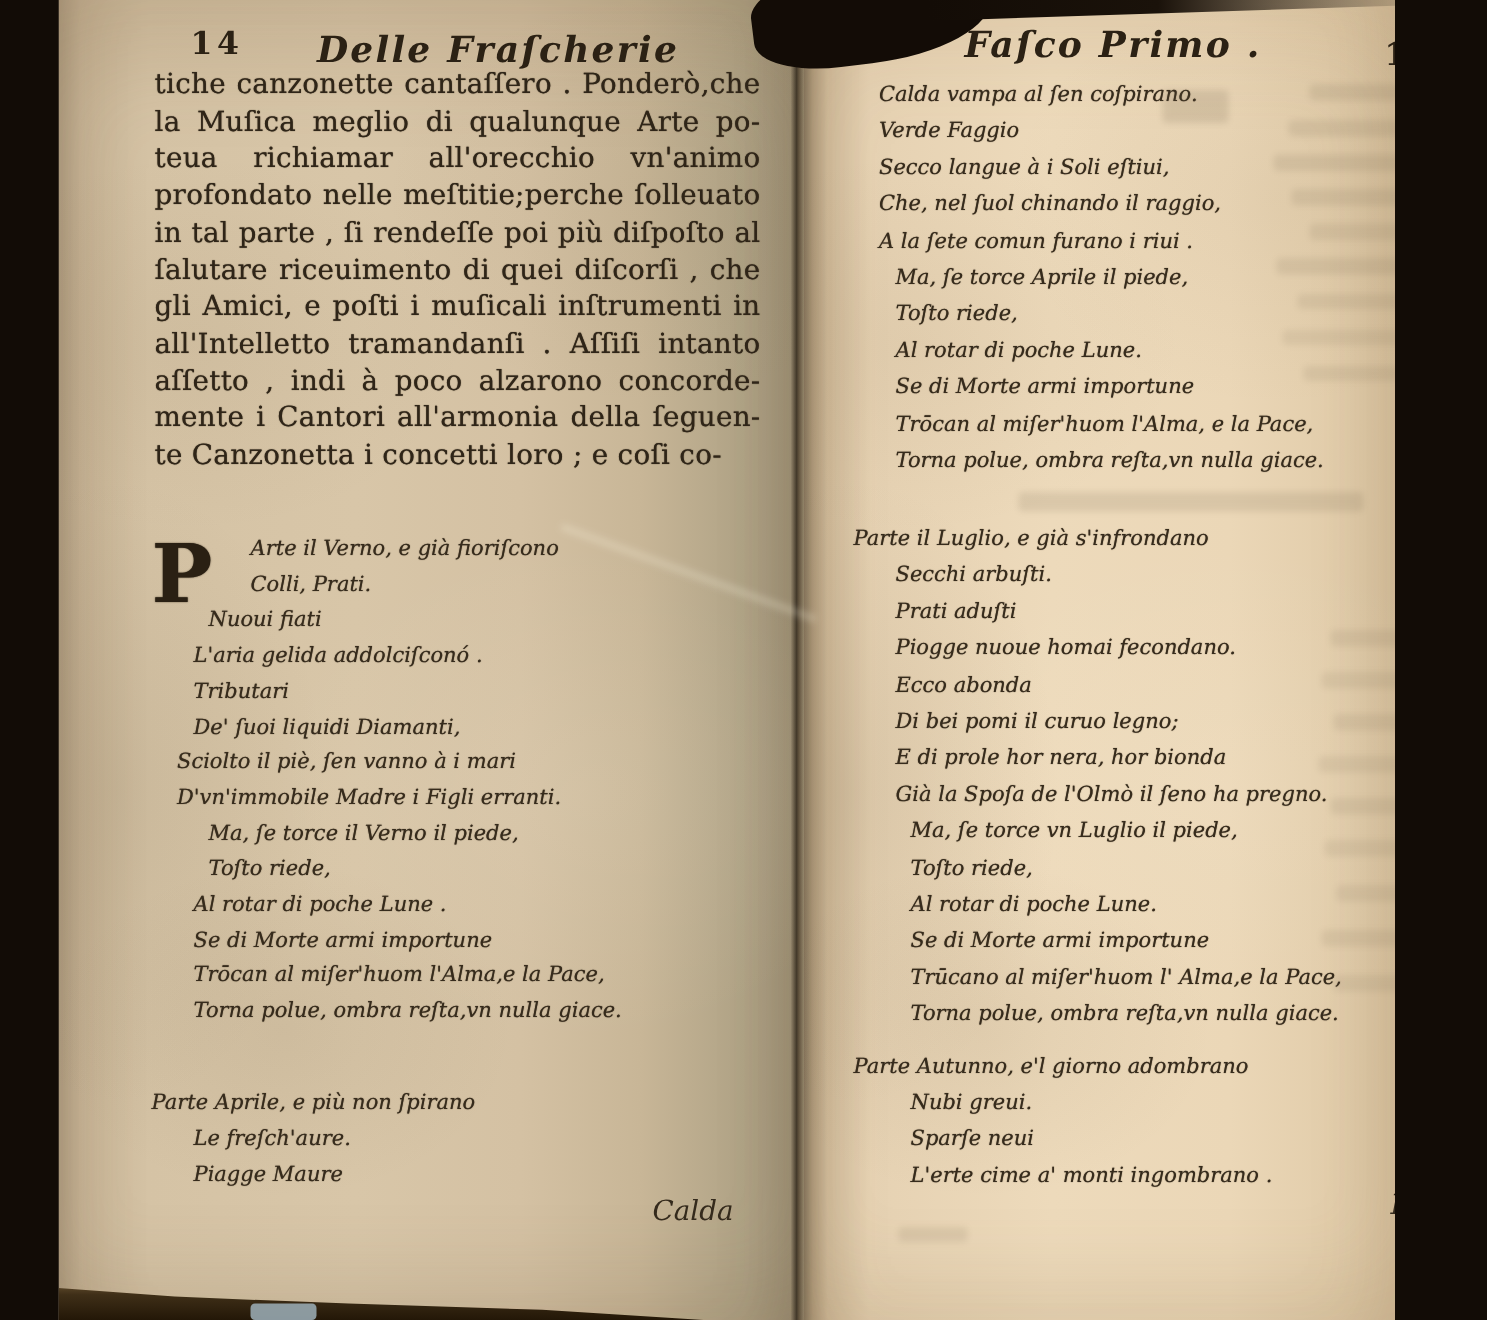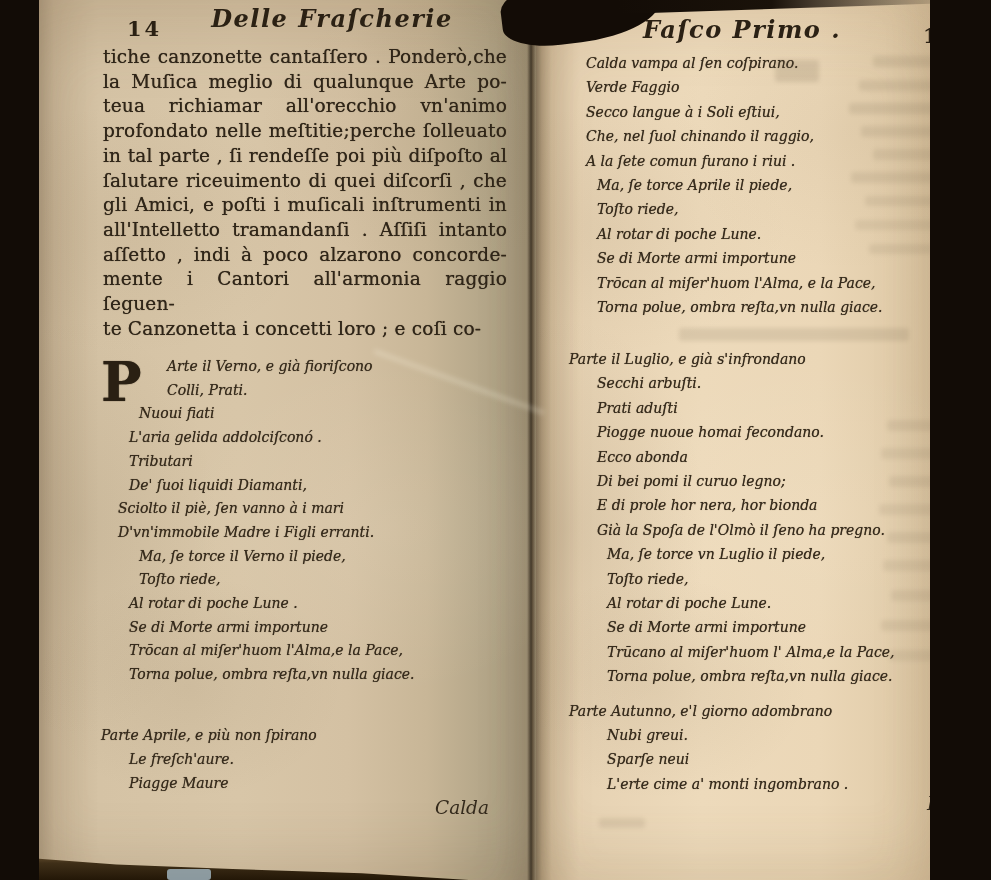--- a/index.html
+++ b/index.html
@@ -87,33 +87,33 @@
   <div class="page" id="page-right">
     <div class="mottle"></div>
   </div>
 
   <div id="gutter-line"></div>
   <div id="binding-top"></div>
   <div id="binding-top-strip"></div>
   <div id="crease-left"></div>
 
   <div class="pagenum" style="left:88px;top:16px;">14</div>
-  <div class="runtitle" style="left:143px;top:4px;width:300px;">Delle Fraſcherie</div>
+  <div class="runtitle" style="left:143px;top:18px;width:300px;">Delle Fraſcherie</div>
 
   <div id="prose" class="ink">
       <div class="jline">tiche canzonette cantaſſero . Ponderò,che</div>
       <div class="jline">la Muſica meglio di qualunque Arte po-</div>
       <div class="jline">teua richiamar all'orecchio vn'animo</div>
       <div class="jline">profondato nelle meſtitie;perche ſolleuato</div>
       <div class="jline">in tal parte , ſi rendeſſe poi più diſpoſto al</div>
       <div class="jline">ſalutare riceuimento di quei diſcorſi , che</div>
       <div class="jline">gli Amici, e poſti i muſicali inſtrumenti in</div>
       <div class="jline">all'Intelletto tramandanſi . Aſſiſi intanto</div>
       <div class="jline">aſſetto , indi à poco alzarono concorde-</div>
-      <div class="jline">mente i Cantori all'armonia raggio ſeguen-</div>
+      <div class="jline">mente i Cantori all'armonia della ſeguen-</div>
       <div class="jline">te Canzonetta i concetti loro ; e coſi co-</div>
     </div>
 
   <div id="dropcap">P</div>
   <div id="stanza-l1" class="poem">
       <div class="pline inddc">Arte il Verno, e già fioriſcono</div>
       <div class="pline inddc">Colli,  Prati.</div>
       <div class="pline ind3">Nuoui fiati</div>
       <div class="pline ind2">L'aria gelida addolciſconó .</div>
       <div class="pline ind2">Tributari</div>

